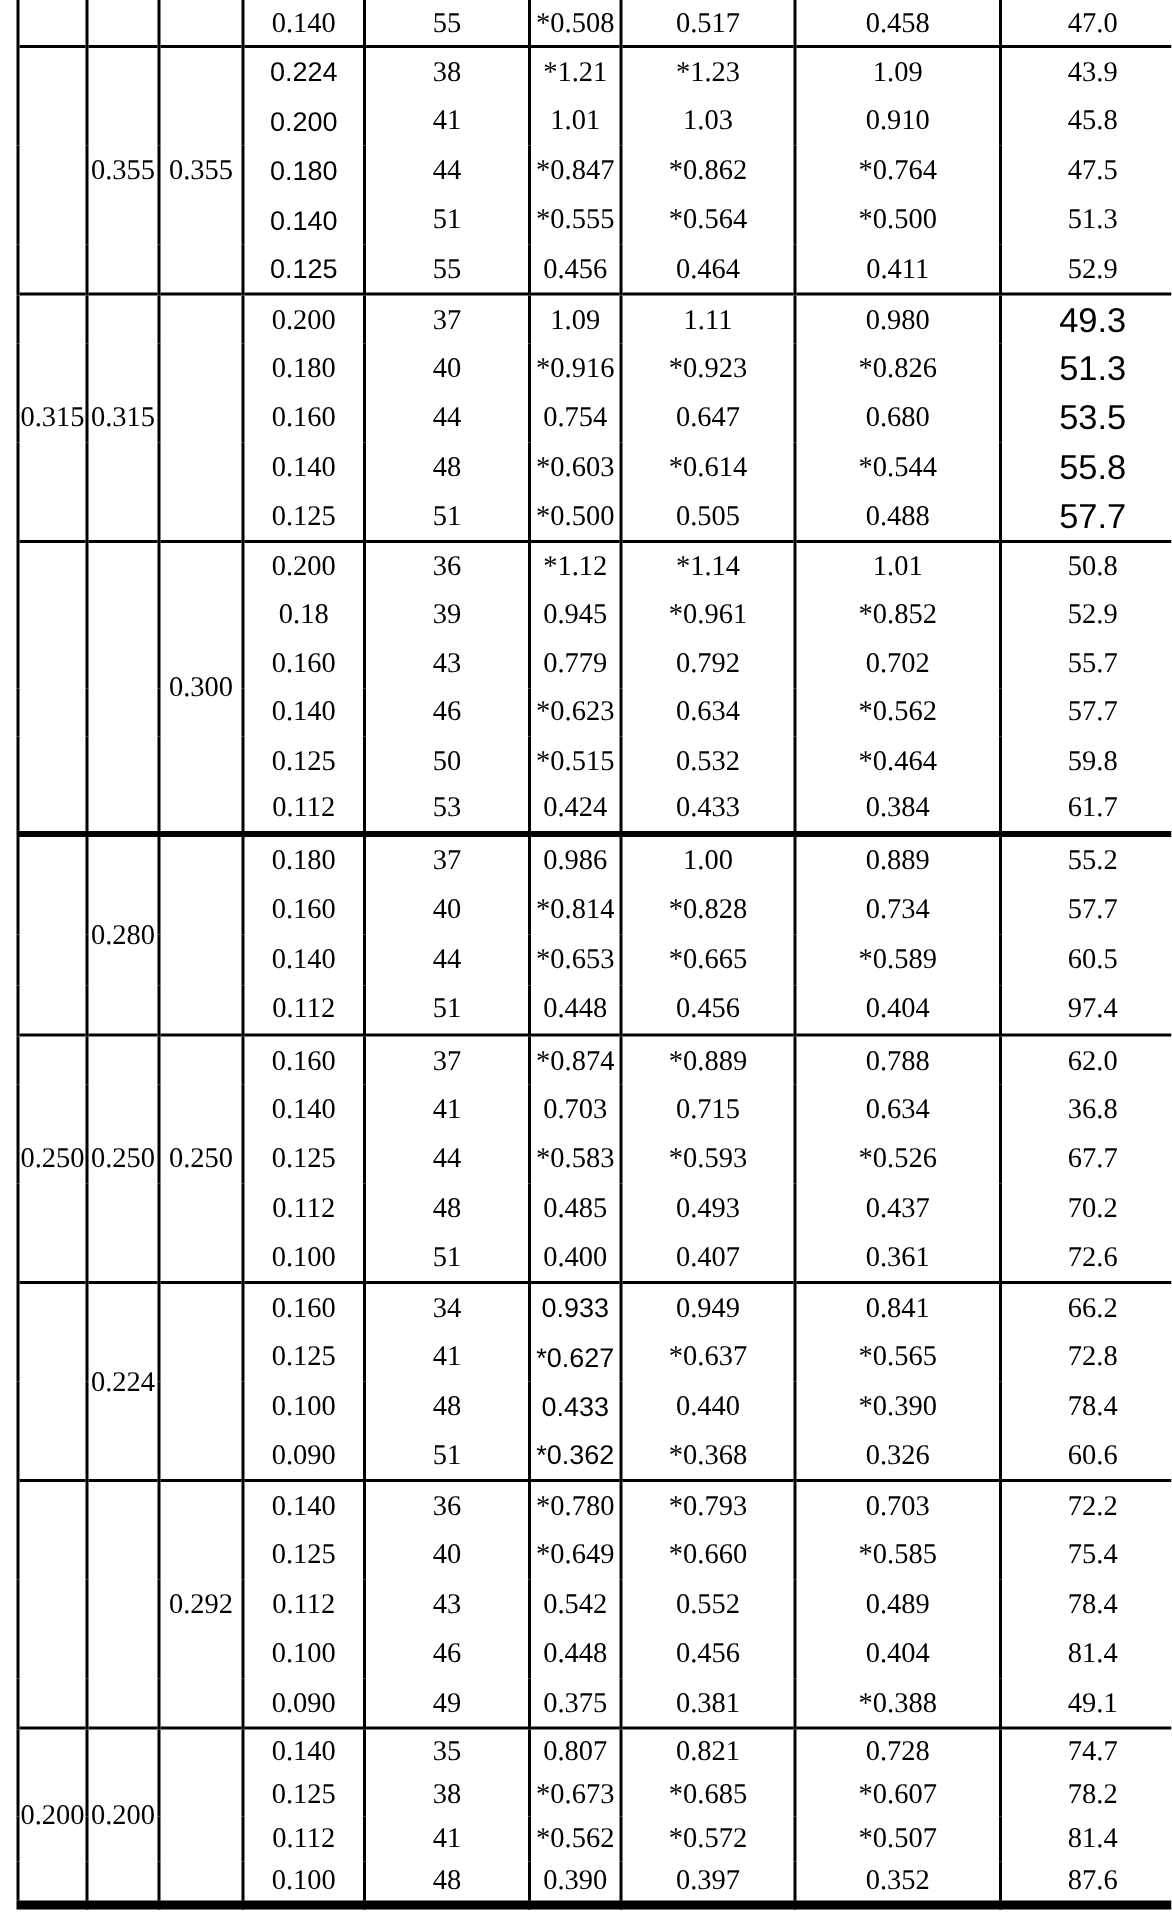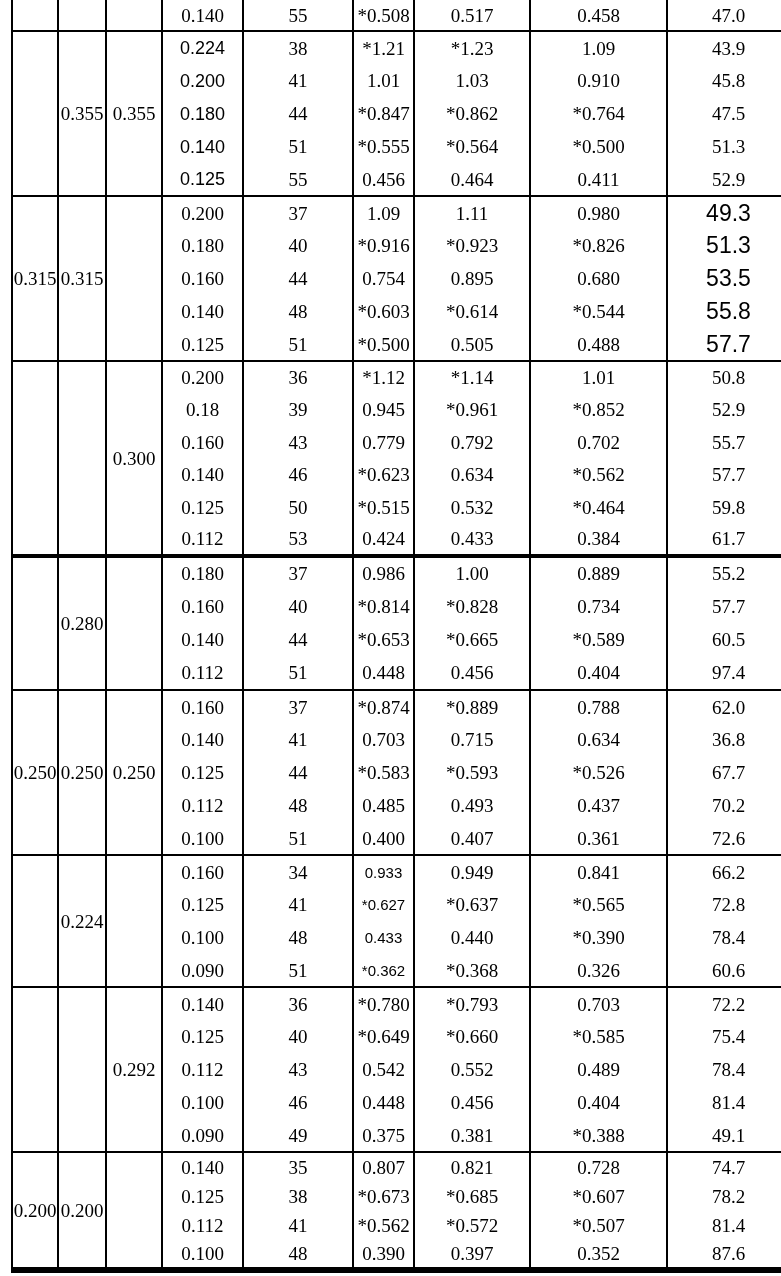--- a/index.html
+++ b/index.html
@@ -17,21 +17,21 @@
   tbody.grp.no-top { border-top:none; }
   tbody.grp.thick-top { border-top:4px solid #000; }
   td {
     border-left:2px solid #000; border-right:2px solid #000;
     text-align:center; vertical-align:middle;
     font-size:19px; line-height:1; padding:0; overflow:hidden;
     white-space:nowrap;
   }
   td.sans-c4  { font-family:"Liberation Sans", sans-serif; font-size:18px; }
   td.sans-c9  { font-family:"Liberation Sans", sans-serif; font-size:23px; }
-  td.sans-c6  { font-family:"Liberation Sans", sans-serif; font-size:15px; }
+  td.sans-c6  { font-family:"Liberation Sans", sans-serif; font-size:18px; }
 </style>
 </head>
 <body>
 
 <div class="page">
   <table class="data-table">
     <colgroup>
       <col style="width:46px">
         <col style="width:48px">
         <col style="width:56px">
@@ -118,21 +118,21 @@
           <td>40</td>
           <td>*0.916</td>
           <td>*0.923</td>
           <td>*0.826</td>
           <td class="sans-c9">51.3</td>
         </tr>
         <tr style="height: 33px;">
           <td>0.160</td>
           <td>44</td>
           <td>0.754</td>
-          <td>0.895</td>
+          <td>0.647</td>
           <td>0.680</td>
           <td class="sans-c9">53.5</td>
         </tr>
         <tr style="height: 33px;">
           <td>0.140</td>
           <td>48</td>
           <td>*0.603</td>
           <td>*0.614</td>
           <td>*0.544</td>
           <td class="sans-c9">55.8</td>

